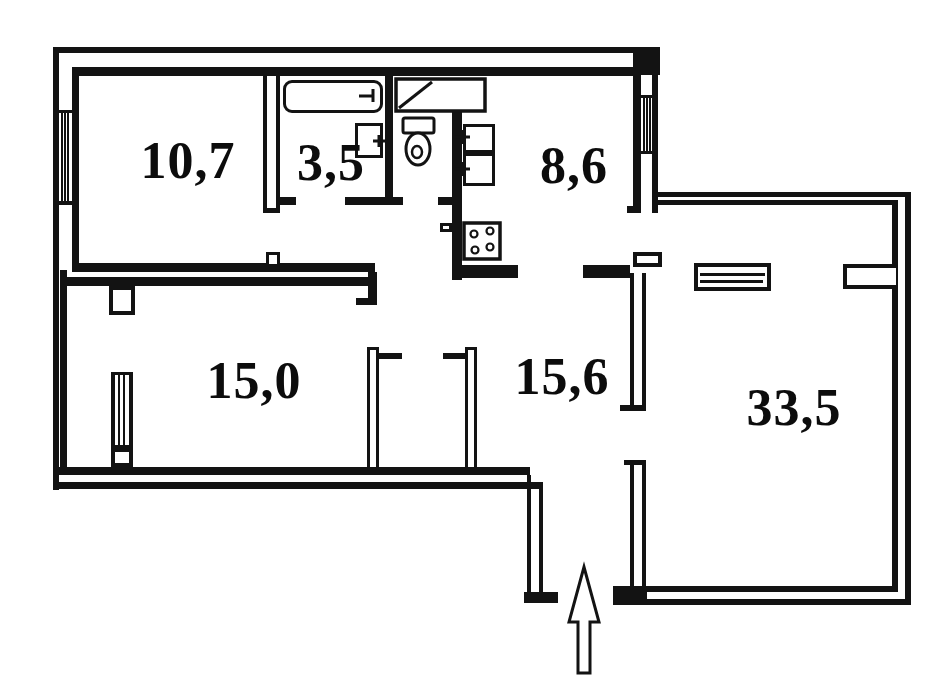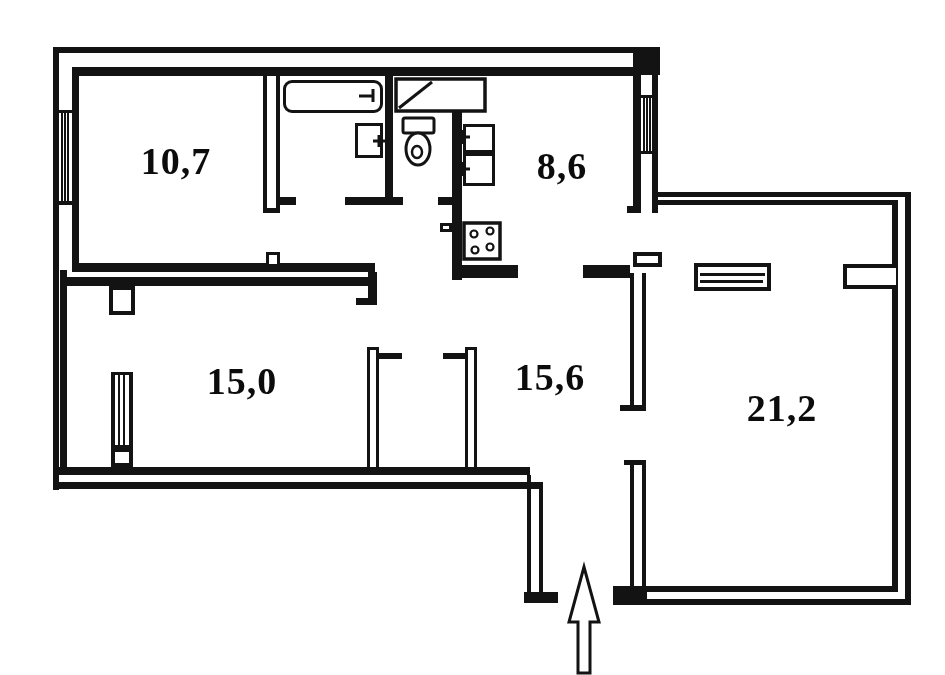--- a/index.html
+++ b/index.html
@@ -4,22 +4,22 @@
 <style>
   html,body{margin:0;padding:0;background:#ffffff;}
   #plan{position:relative;width:945px;height:675px;background:#ffffff;overflow:hidden;
         font-family:"Liberation Serif","DejaVu Serif",serif;}
   #plan *{box-sizing:border-box;}
   .w{position:absolute;background:#131313;}
   .outline{position:absolute;background:#ffffff;border:4px solid #131313;}
   .thin{position:absolute;background:#131313;}
   .fix{position:absolute;background:#ffffff;border:3.5px solid #131313;}
   .room-label{position:absolute;transform:translate(-50%,-50%);
-      font-weight:bold;font-size:38px;color:#0c0c0c;letter-spacing:1px;
-      white-space:nowrap;line-height:1;}
+      font-weight:bold;font-size:52px;color:#0c0c0c;letter-spacing:1px;
+      white-space:nowrap;line-height:1;margin-left:12px;}
   svg{position:absolute;overflow:visible;}
 </style>
 </head>
 <body>
 
 <div id="plan">
 
   <div class="w" style="left:53px;top:47px;width:605px;height:6px;"></div>
   <div class="w" style="left:53px;top:47px;width:6px;height:443px;"></div>
   <div class="w" style="left:53px;top:482px;width:490px;height:7px;"></div>
@@ -141,18 +141,19 @@
 
   <svg style="left:462px;top:221px;" width="40" height="40" viewBox="0 0 40 40">
     <rect x="2" y="2" width="36" height="36" fill="#ffffff" stroke="#131313" stroke-width="3.5"></rect>
     <circle cx="12" cy="13" r="3.5" fill="none" stroke="#131313" stroke-width="2.2"></circle>
     <circle cx="28" cy="10" r="3.5" fill="none" stroke="#131313" stroke-width="2.2"></circle>
     <circle cx="13" cy="29" r="3.5" fill="none" stroke="#131313" stroke-width="2.2"></circle>
     <circle cx="28" cy="26" r="3.5" fill="none" stroke="#131313" stroke-width="2.2"></circle>
   </svg>
 
   <div class="room-label" style="left:176px;top:161px;">10,7</div>
+  <div class="room-label" style="left:319px;top:163px;">3,5</div>
   <div class="room-label" style="left:562px;top:166px;text-align:right;">8,6</div>
   <div class="room-label" style="left:242px;top:381px;">15,0</div>
   <div class="room-label" style="left:550px;top:377px;">15,6</div>
-  <div class="room-label" style="left:782px;top:408px;">21,2</div>
+  <div class="room-label" style="left:782px;top:408px;">33,5</div>
 
 </div>
 
 </body></html>

